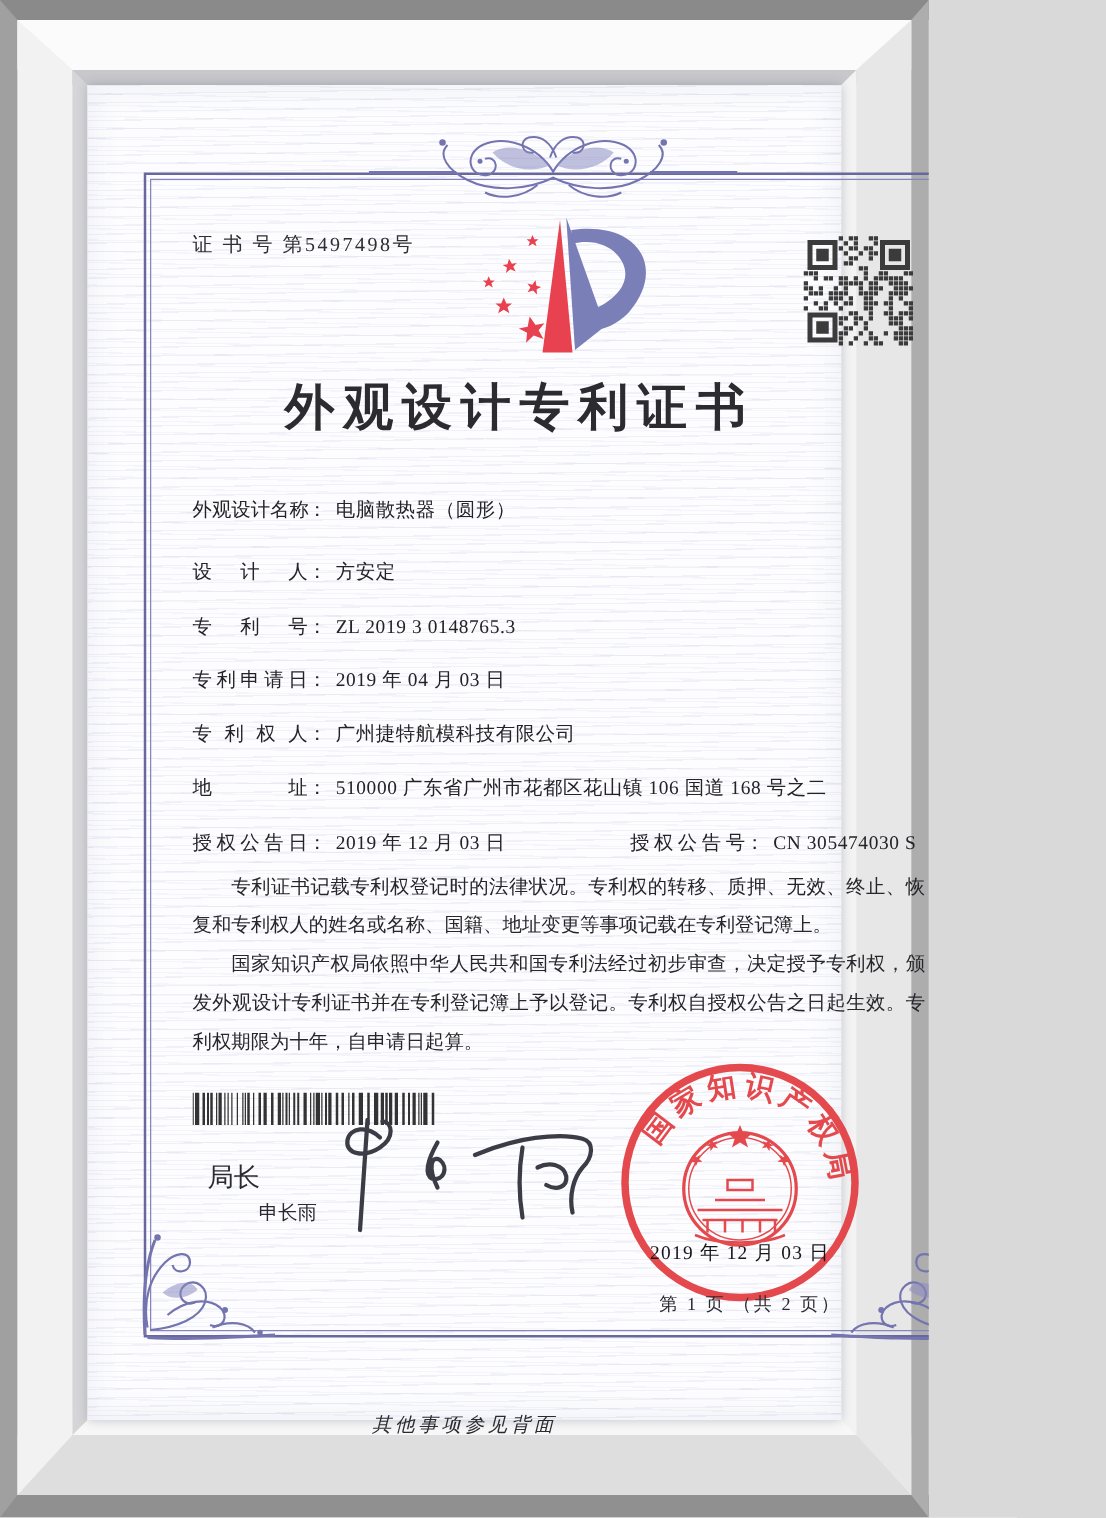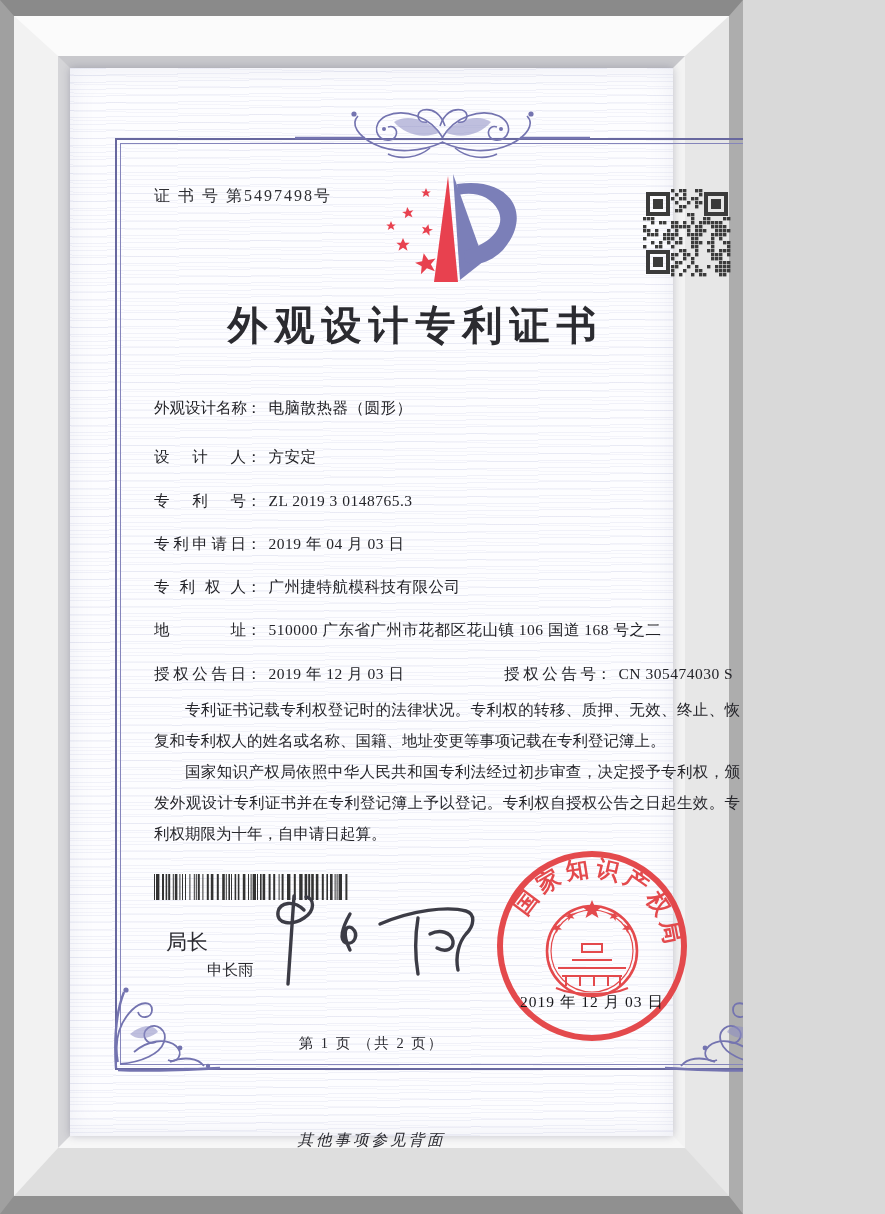--- a/index.html
+++ b/index.html
@@ -38,21 +38,21 @@
   .paras p{margin:0;text-indent:2em;}
   .barcode{position:absolute;left:84px;top:806px;width:196px;height:26px;}
   .signer-title{position:absolute;left:96px;top:860px;font-size:21px;color:#2a2a30;
     font-family:"Liberation Sans","DejaVu Sans",sans-serif;}
   .signer-name{position:absolute;left:96px;top:892px;font-size:15.5px;color:#2a2a30;
     font-family:"Liberation Sans","DejaVu Sans",sans-serif;margin-left:41px;}
   .signature{position:absolute;left:188px;top:816px;width:232px;height:108px;}
   .seal{position:absolute;left:424px;top:780px;width:196px;height:196px;opacity:.92;}
   .seal-date{position:absolute;left:434px;top:924px;width:176px;text-align:center;
     font-size:15.5px;color:#17171a;letter-spacing:1px;z-index:5;}
-  .pagefooter{position:absolute;left:0;top:966px;width:100%;text-align:center;
+  .pagefooter{position:absolute;left:0;top:966px;width:100%;text-align:right;
     font-size:14.5px;color:#2a2a30;letter-spacing:2px;}
   .backnote{position:absolute;left:0;top:1020px;width:100%;text-align:center;
     font-size:15.5px;color:#2a2a30;letter-spacing:3px;font-style:italic;margin-top:42px;}
   .flourish-tc{position:absolute;left:225px;top:28px;width:295px;height:76px;}
   .flourish-bl{position:absolute;left:20px;top:910px;width:135px;height:96px;}
   .flourish-br{position:absolute;left:590px;top:910px;width:135px;height:96px;transform:scaleX(-1);}
 </style>
 </head>
 <body>
 

